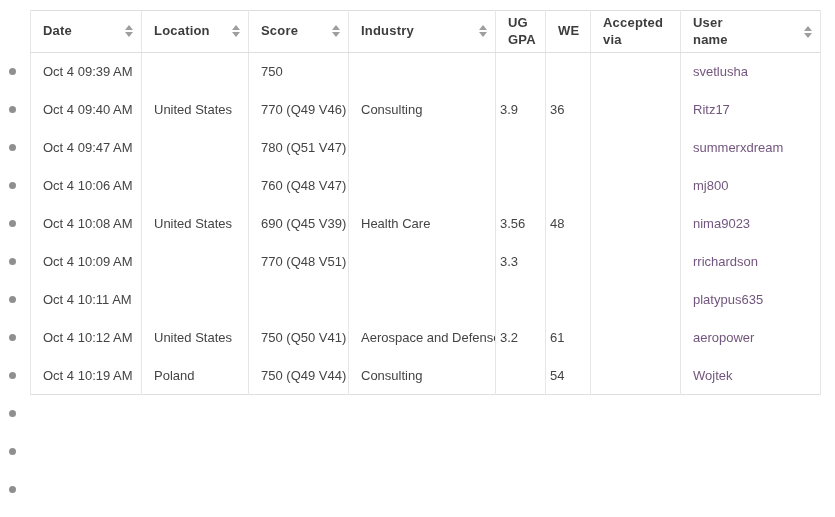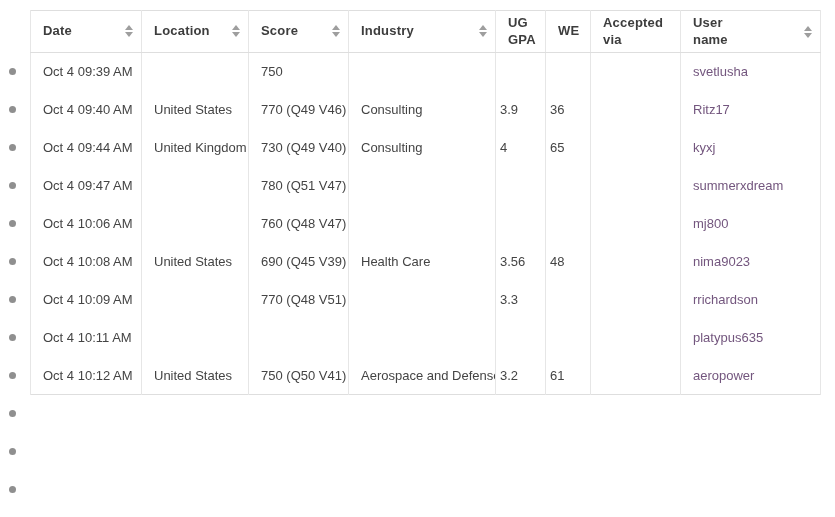--- a/index.html
+++ b/index.html
@@ -146,30 +146,20 @@
       <td>Oct 4 09:40 AM</td>
       <td>United States</td>
       <td>770 (Q49 V46)</td>
       <td>Consulting</td>
       <td class="num">3.9</td>
       <td class="num">36</td>
       <td></td>
       <td><a class="user-link">Ritz17</a></td>
     </tr>
           <tr>
-      <td>Oct 4 09:44 AM</td>
-      <td>United Kingdom</td>
-      <td>730 (Q49 V40)</td>
-      <td>Consulting</td>
-      <td class="num">4</td>
-      <td class="num">65</td>
-      <td></td>
-      <td><a class="user-link">kyxj</a></td>
-    </tr>
-          <tr>
       <td>Oct 4 09:47 AM</td>
       <td></td>
       <td>780 (Q51 V47)</td>
       <td></td>
       <td class="num"></td>
       <td class="num"></td>
       <td></td>
       <td><a class="user-link">summerxdream</a></td>
     </tr>
           <tr>
@@ -215,17 +205,27 @@
           <tr>
       <td>Oct 4 10:12 AM</td>
       <td>United States</td>
       <td>750 (Q50 V41)</td>
       <td>Aerospace and Defense</td>
       <td class="num">3.2</td>
       <td class="num">61</td>
       <td></td>
       <td><a class="user-link">aeropower</a></td>
     </tr>
+          <tr>
+      <td>Oct 4 10:19 AM</td>
+      <td>Poland</td>
+      <td>750 (Q49 V44)</td>
+      <td>Consulting</td>
+      <td class="num"></td>
+      <td class="num">54</td>
+      <td></td>
+      <td><a class="user-link">Wojtek</a></td>
+    </tr>
         </tbody>
     </table>
   </div>
 
 </div>
 
 </body></html>

